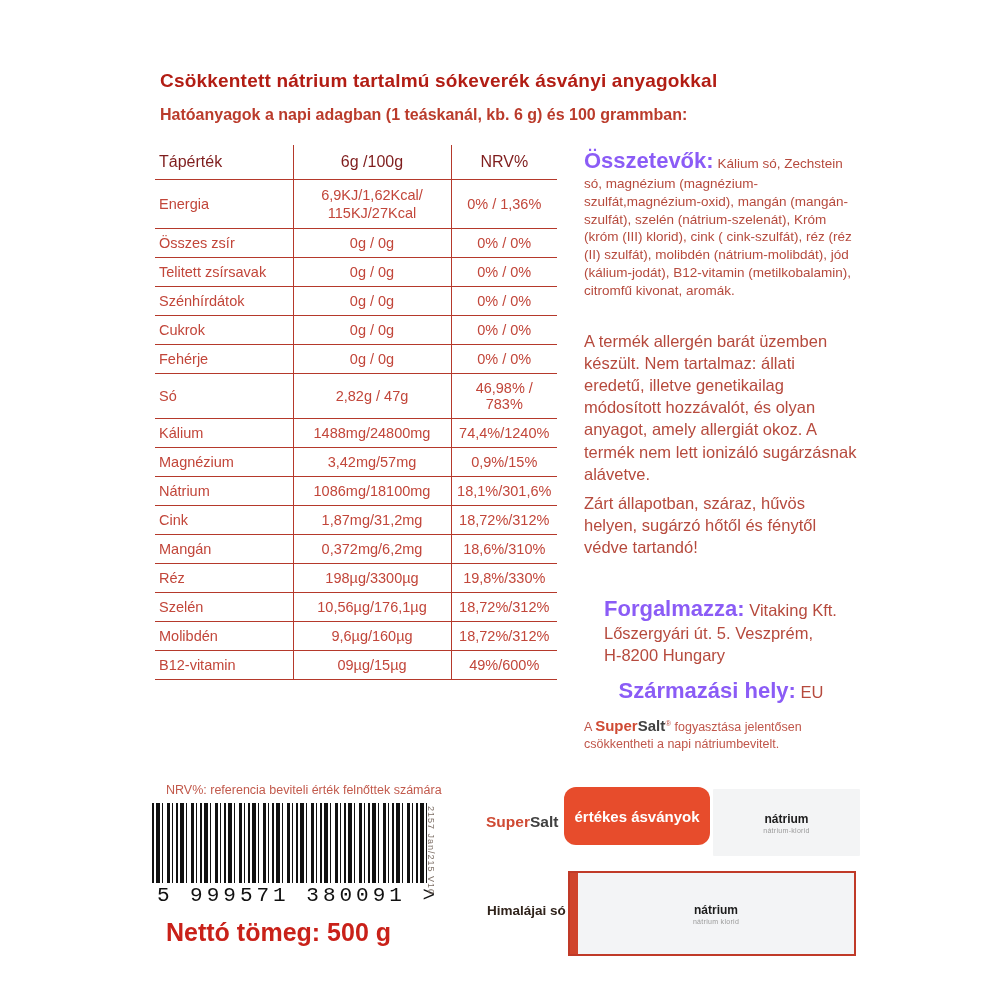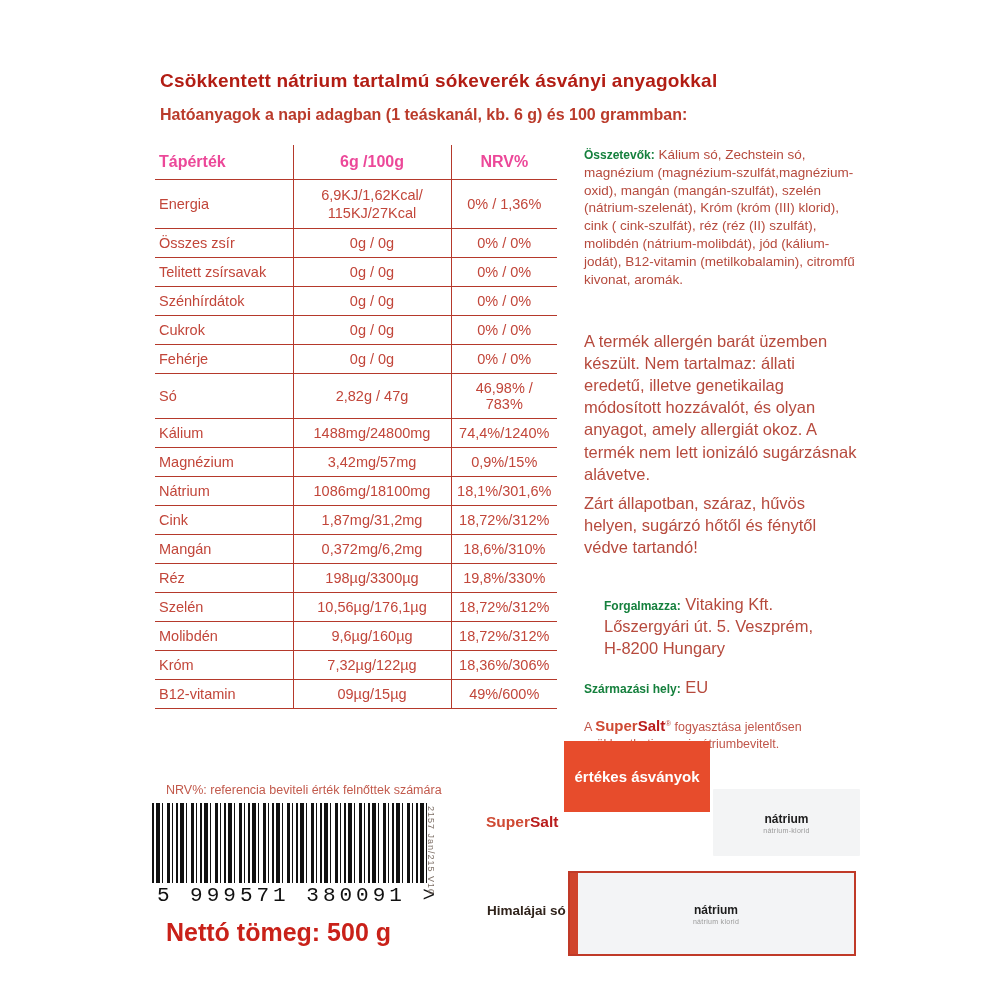--- a/index.html
+++ b/index.html
@@ -4,49 +4,49 @@
 <style>
   html,body{margin:0;padding:0;}
   body{width:1000px;height:1000px;background:#fff;font-family:"Liberation Sans",sans-serif;position:relative;overflow:hidden;}
   .abs{position:absolute;}
 
   .title{left:160px;top:70px;width:700px;font-size:19px;font-weight:bold;color:#b21d14;letter-spacing:.2px;}
   .subtitle{left:160px;top:106px;width:700px;font-size:16px;font-weight:bold;color:#ba3b2b;}
 
   table.nutri{left:155px;top:145px;width:402px;border-collapse:collapse;table-layout:fixed;position:absolute;}
   table.nutri td,table.nutri th{border-bottom:1.5px solid #b5392b;color:#c2463a;font-size:14.5px;padding:6px 4px;vertical-align:middle;}
-  table.nutri th{font-size:16px;font-weight:bold;color:#ec4899;text-align:left;padding:8px 4px;}
+  table.nutri th{font-size:16px;font-weight:normal;color:#7f1d1d;text-align:left;padding:8px 4px;}
   table.nutri th.c,table.nutri td.c{text-align:center;}
   table.nutri col.c1{width:138px;} table.nutri col.c2{width:158px;} table.nutri col.c3{width:106px;}
   table.nutri .vline{border-left:1.5px solid #b5392b;border-right:1.5px solid #b5392b;}
   td.amount{white-space:pre-line;line-height:1.25;}
 
   .footnote{left:166px;top:783px;font-size:12.5px;color:#c25a4c;}
 
   .rc{left:584px;width:274px;color:#b64a3d;}
-  .rc .lbl{font-weight:bold;color:#15803d;font-size:12px;}
+  .rc .lbl{font-weight:bold;color:#8b5cf6;font-size:22px;}
   .ingredients{top:146px;font-size:13.5px;line-height:1.32;}
   .allergen{top:312px;font-size:16.5px;line-height:1.34;margin-top:18px;}
   .storage{top:492px;font-size:16.5px;line-height:1.34;}
   .distributor{top:594px;font-size:16.5px;line-height:1.32;white-space:pre-line;margin-left:20px;}
-  .origin{top:678px;font-size:16.5px;}
+  .origin{top:678px;font-size:16.5px;text-align:center;}
   .claim{top:716px;font-size:12.5px;color:#c0564a;line-height:1.35;}
   .brand-super{font-weight:bold;color:#cf4a33;}
-  .brand-salt{font-weight:bold;color:#b91c1c;}
+  .brand-salt{font-weight:bold;color:#404040;}
   .claim .brand{font-size:15px;}
   .claim sup{font-size:8px;}
 
   .barcode-bars{left:152px;top:803px;width:278px;height:80px;
     background:repeating-linear-gradient(90deg,#111 0 2px,#fff 2px 4px,#111 4px 8px,#fff 8px 10px,#111 10px 11px,#fff 11px 15px,#111 15px 18px,#fff 18px 20px,#111 20px 21px,#fff 21px 24px);}
   .barcode-digits{left:148px;top:884px;width:300px;font-family:"Liberation Mono","DejaVu Sans Mono",monospace;font-size:21px;color:#111;letter-spacing:4px;text-align:center;}
   .lot{left:436px;top:806px;font-size:9px;color:#7d6f66;transform:rotate(90deg);transform-origin:left top;white-space:nowrap;letter-spacing:1px;}
   .netweight{left:166px;top:906px;font-size:25px;font-weight:bold;color:#c92119;margin-top:12px;}
 
   .logo-bottom{left:486px;top:813px;font-size:15.5px;}
-  .badge-orange{left:564px;top:741px;width:146px;height:71px;background:#e74c2c;border-radius:0;display:flex;align-items:center;justify-content:center;}
+  .badge-orange{left:564px;top:787px;width:146px;height:58px;background:#e74c2c;border-radius:12px;display:flex;align-items:center;justify-content:center;}
   .badge-orange span{color:#fff;font-weight:bold;font-size:15px;}
   .badge-light{left:713px;top:789px;width:147px;height:67px;background:#f3f4f5;display:flex;flex-direction:column;align-items:center;justify-content:center;border-radius:1px;}
   .badge-title{font-size:12px;font-weight:bold;color:#1c1c1c;}
   .badge-sub{font-size:7px;color:#9a9a9a;letter-spacing:.3px;margin-top:1px;}
   .himalayan{left:487px;top:903px;font-size:13.5px;font-weight:bold;color:#30231b;}
   .badge-red-border{left:568px;top:871px;width:288px;height:85px;background:#f3f4f6;border:2.5px solid #c03a28;box-sizing:border-box;display:flex;align-items:stretch;}
   .badge-red-strip{width:8px;background:#d0442c;}
   .badge-red-content{flex:1;display:flex;flex-direction:column;align-items:center;justify-content:center;}
 </style>
 </head>
@@ -137,25 +137,20 @@
         <td>Szelén</td>
         <td class="c vline">10,56µg/176,1µg</td>
         <td class="c">18,72%/312%</td>
       </tr>
   <tr>
         <td>Molibdén</td>
         <td class="c vline">9,6µg/160µg</td>
         <td class="c">18,72%/312%</td>
       </tr>
   <tr>
-        <td>Króm</td>
-        <td class="c vline">7,32µg/122µg</td>
-        <td class="c">18,36%/306%</td>
-      </tr>
-  <tr>
         <td>B12-vitamin</td>
         <td class="c vline">09µg/15µg</td>
         <td class="c">49%/600%</td>
       </tr>
 </tbody>
   </table>
 
 <div class="abs rc ingredients"><span class="lbl">Összetevők:</span> <span>Kálium só, Zechstein só, magnézium (magnézium-szulfát,magnézium-oxid), mangán (mangán-szulfát), szelén (nátrium-szelenát), Króm (króm (III) klorid), cink ( cink-szulfát), réz (réz (II) szulfát), molibdén (nátrium-molibdát), jód (kálium-jodát), B12-vitamin (metilkobalamin), citromfű kivonat, aromák.</span></div>
 
 <div class="abs rc allergen">A termék allergén barát üzemben készült. Nem tartalmaz: állati eredetű, illetve genetikailag módosított hozzávalót, és olyan anyagot, amely allergiát okoz. A termék nem lett ionizáló sugárzásnak alávetve.</div>

